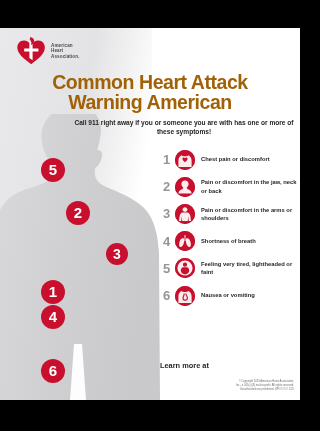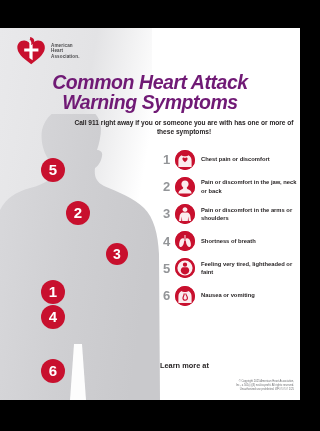--- a/index.html
+++ b/index.html
@@ -21,21 +21,21 @@
   .silho{position:absolute;left:0;top:86px;width:160px;height:286px;}
 
   
   .logo{position:absolute;left:16px;top:8px;display:flex;align-items:center;gap:5px;}
   .logo-mark{width:30px;height:30px;position:relative;}
   .logo-txt{line-height:1.12;color:#4d4d4f;font-weight:bold;font-size:4.6px;letter-spacing:.1px;}
   .logo-txt div{white-space:nowrap;}
 
   
   .title{position:absolute;left:0;top:44px;width:300px;text-align:center;
-      color:#701a75;font-weight:bold;font-size:19.5px;line-height:1.04;letter-spacing:-.45px;font-style:italic;}
+      color:#a16207;font-weight:bold;font-size:19.5px;line-height:1.04;letter-spacing:-.45px;}
   .title .l2{display:block;}
 
   
   .subtitle{position:absolute;left:72px;top:90px;width:224px;text-align:center;
       color:#231f20;font-size:6.6px;line-height:1.42;font-weight:600;}
 
   
   .list{position:absolute;left:160px;top:118px;width:140px;}
   .row{display:flex;align-items:center;height:27.2px;}
   .rnum{width:13px;text-align:center;color:#939598;font-weight:bold;font-size:13px;line-height:1;flex:none;}
@@ -126,21 +126,21 @@
       </span>
       <span class="logo-txt">
         <div>American</div>
         <div>Heart</div>
         <div>Association.</div>
       </span>
     </div>
 
     <div class="title">
       <span class="l1">Common Heart Attack</span>
-      <span class="l2">Warning Symptoms</span>
+      <span class="l2">Warning American</span>
     </div>
 
     <div class="subtitle">
       <span>Call 911 right away if you or someone you are</span>
       <span>with has one or more of these symptoms!</span>
     </div>
 
     <div class="list">
 
       <div class="row">

